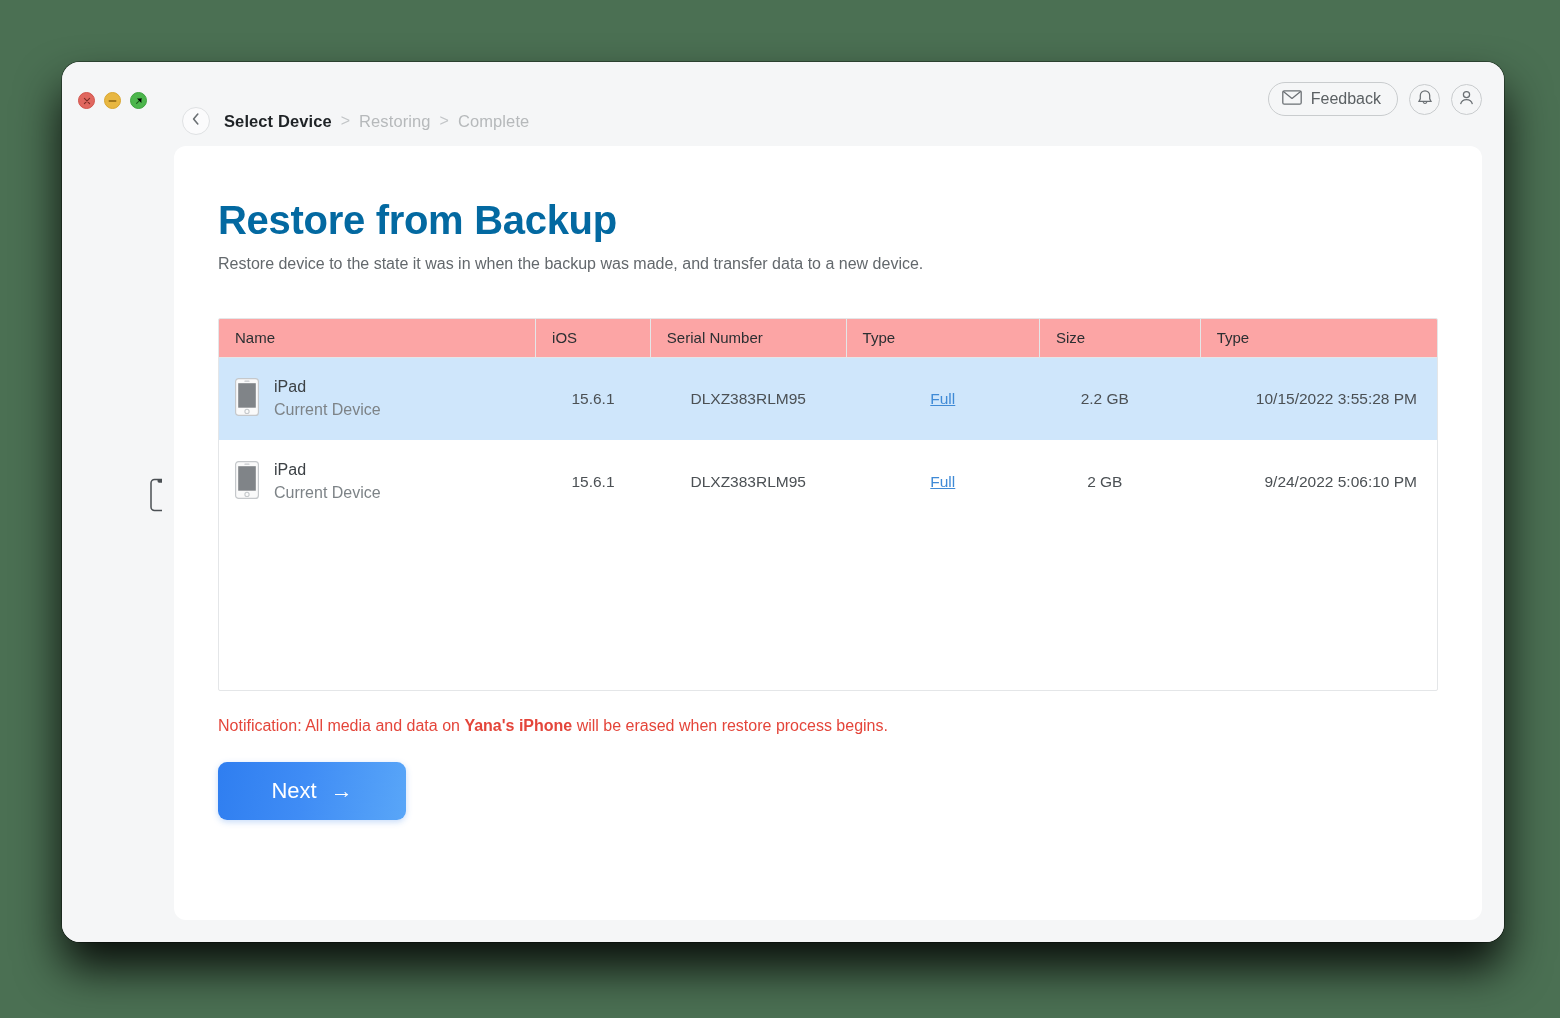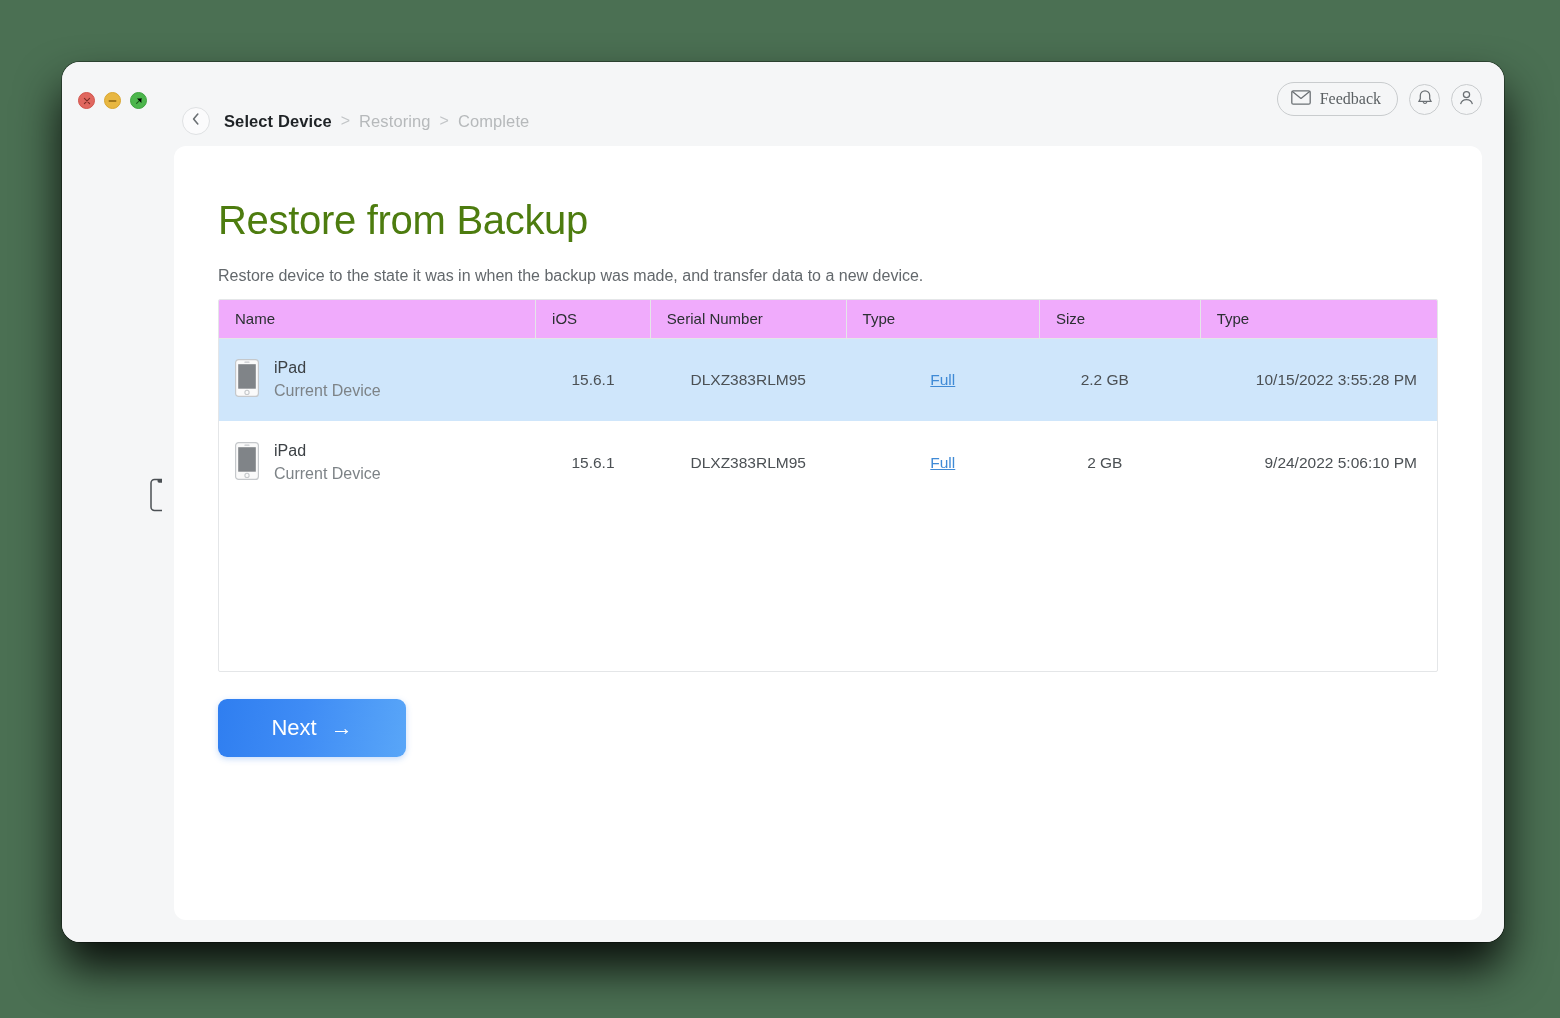--- a/index.html
+++ b/index.html
@@ -116,21 +116,21 @@
     padding: 0 16px 0 13px;
     border: 1px solid #c9ccce;
     border-radius: 17px;
     background: transparent;
     display: flex;
     align-items: center;
     gap: 9px;
     cursor: pointer;
     color: #5b6063;
     font-size: 16px;
-    font-family: Liberation Serif, serif;
+    font-family: Liberation Sans, sans-serif;
   }
   .round-btn {
     width: 31px; height: 31px;
     border-radius: 50%;
     border: 1px solid #c9ccce;
     display: flex; align-items: center; justify-content: center;
     cursor: pointer;
     background: transparent;
   }
 
@@ -166,29 +166,29 @@
     background: #ffffff;
     border-radius: 12px;
     padding: 52px 0 0 0;
     position: relative;
     overflow: hidden;
   }
   .card-inner { padding: 0 44px; }
 
   h1.page-title {
     font-size: 40px;
-    font-weight: normal;
-    color: #4d7c0f;
+    font-weight: bold;
+    color: #0369a1;
     letter-spacing: -0.3px;
-    margin-bottom: 24px;
+    margin-bottom: 12px;
   }
   .subtitle {
     font-size: 16px;
     color: #63686c;
-    margin-bottom: 14px;
+    margin-bottom: 45px;
   }
   .target-row {
     display: flex;
     align-items: baseline;
     gap: 12px;
     margin-bottom: 14px;
   }
   .target-label { font-size: 16px; color: #5a5f63; }
   .target-value { font-size: 17px; color: #5aa2e8; cursor: pointer; }
 
@@ -203,21 +203,21 @@
   table { width: 100%; border-collapse: collapse; table-layout: fixed; }
   thead th {
     height: 38px;
     font-size: 15px;
     font-weight: normal;
     color: #2b2f32;
     text-align: left;
     padding-left: 16px;
     border-bottom: 1px solid #e4e6e8;
     border-right: 1px solid #e4e6e8;
-    background: #f0abfc;
+    background: #fca5a5;
   }
   thead th:last-child { border-right: none; }
 
   tbody td {
     height: 83px;
     font-size: 15.5px;
     color: #4b5054;
     vertical-align: middle;
   }
   tbody tr.selected { background: #cfe6fb; }
@@ -546,20 +546,23 @@
                   <a>Full</a>
                 </td>
                 <td class="c-size">2 GB</td>
                 <td class="c-date">9/24/2022 5:06:10 PM</td>
               </tr>
 
             </tbody>
           </table>
         </div>
 
+        <div class="notice">
+          <span>Notification: All media and data on </span><b>Yana's iPhone</b><span> will be erased when restore process begins.</span>
+        </div>
 
         <button class="next-btn">
           <span>Next</span>
           <span>→</span>
         </button>
 
       </div>
     </div>
   </div>
 </div>

